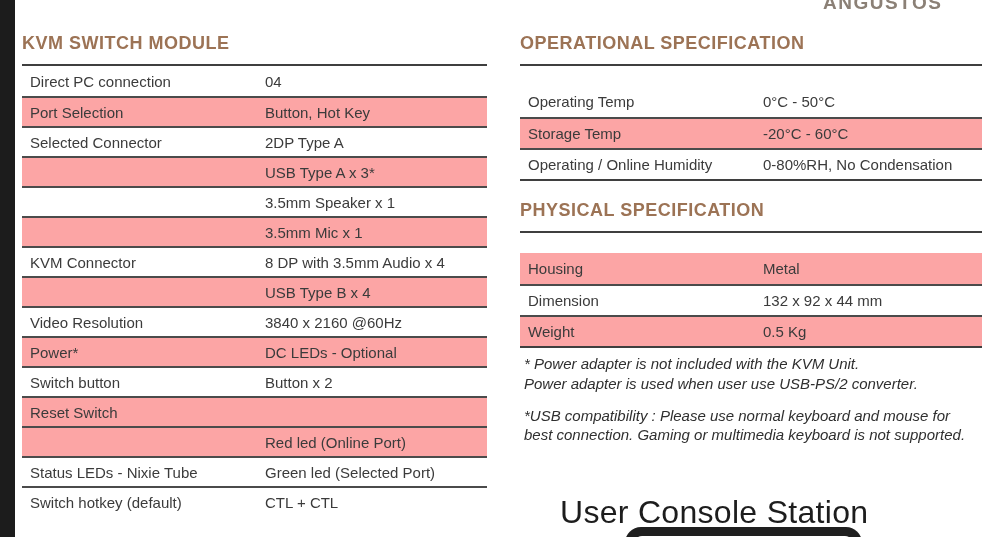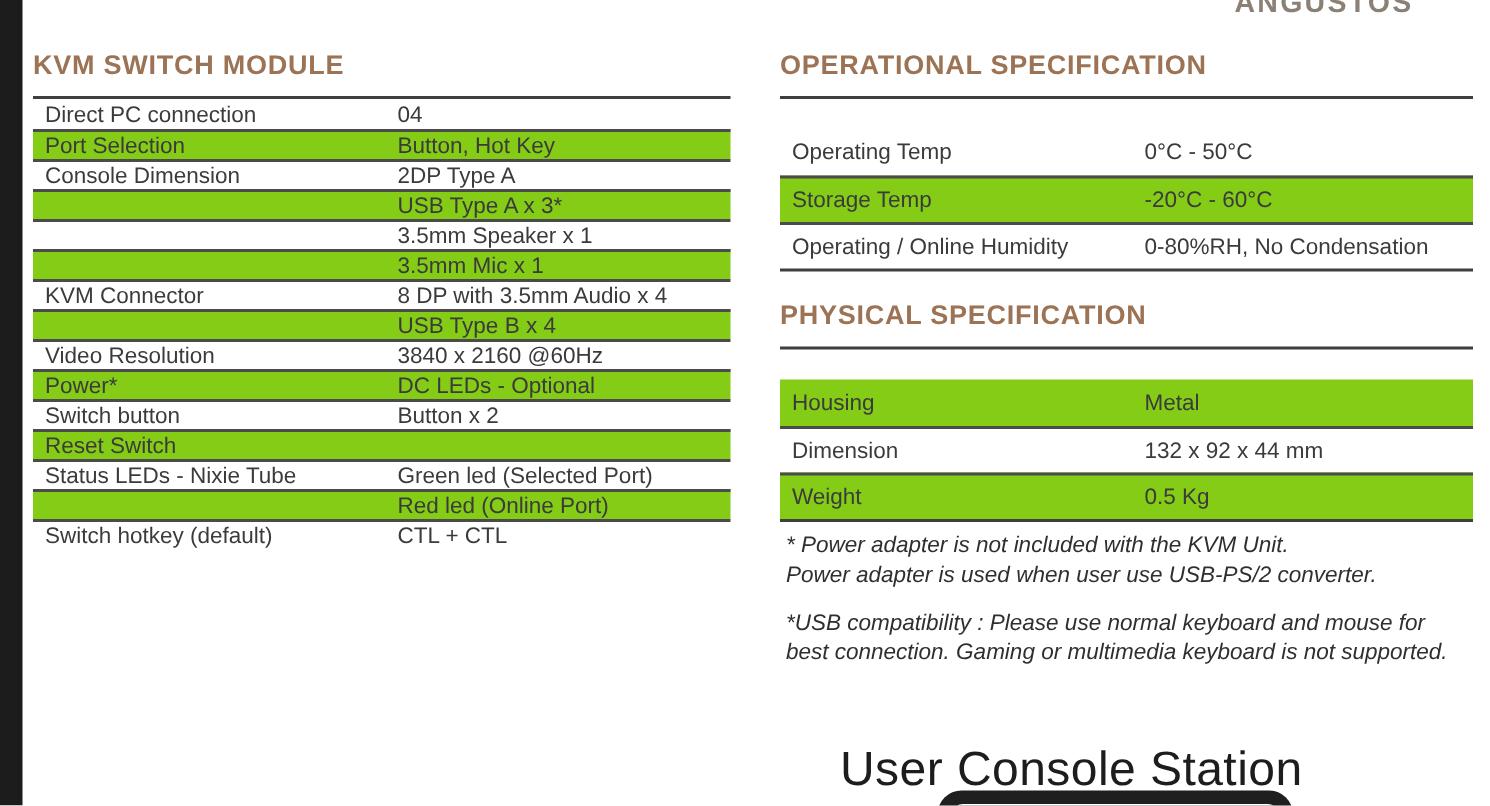--- a/index.html
+++ b/index.html
@@ -34,27 +34,27 @@
     line-height: 27px;
     padding-bottom: 7px;
     border-bottom: 2px solid #3f3f3f;
   }
 
   .spec-table { width: 100%; }
   .spec-table.ruled-bottom { border-bottom: 2px solid #3f3f3f; margin-top: 20px; }
 
   .spec-row {
     display: flex; align-items: center;
-    height: 20px;
+    height: 30px;
     color: #3b3b3b;
     font-size: 15px;
   }
   .col-right .spec-row { height: 31px; }
   .spec-row + .spec-row { border-top: 2px solid #4b4b4b; }
-  .spec-row.shaded { background: #84cc16; }
+  .spec-row.shaded { background: #fca5a5; }
   .spec-row .label { width: 243px; padding-left: 8px; flex: none; }
   .spec-row .value { flex: 1; padding-right: 4px; }
 
   .section-gap { margin-top: 16px; }
 
   .notes { margin-top: 6px; padding-left: 4px; }
   .note {
     font-style: italic;
     font-size: 15px;
     line-height: 1.32;
@@ -99,21 +99,21 @@
     <div class="label">Direct PC connection</div>
     <div class="value">04</div>
   </div>
 
   <div class="spec-row shaded">
     <div class="label">Port Selection</div>
     <div class="value">Button, Hot Key</div>
   </div>
 
   <div class="spec-row">
-    <div class="label">Console Dimension</div>
+    <div class="label">Selected Connector</div>
     <div class="value">2DP Type A</div>
   </div>
 
   <div class="spec-row shaded">
     <div class="label"></div>
     <div class="value">USB Type A x 3*</div>
   </div>
 
   <div class="spec-row">
     <div class="label"></div>
@@ -147,28 +147,28 @@
 
   <div class="spec-row">
     <div class="label">Switch button</div>
     <div class="value">Button x 2</div>
   </div>
 
   <div class="spec-row shaded">
     <div class="label">Reset Switch</div>
   </div>
 
+  <div class="spec-row shaded">
+    <div class="label"></div>
+    <div class="value">Red led (Online Port)</div>
+  </div>
+
   <div class="spec-row">
     <div class="label">Status LEDs - Nixie Tube</div>
     <div class="value">Green led (Selected Port)</div>
-  </div>
-
-  <div class="spec-row shaded">
-    <div class="label"></div>
-    <div class="value">Red led (Online Port)</div>
   </div>
 
   <div class="spec-row">
     <div class="label">Switch hotkey (default)</div>
     <div class="value">CTL + CTL</div>
   </div>
 </div>
   </section>
 
   <section class="col col-right">

